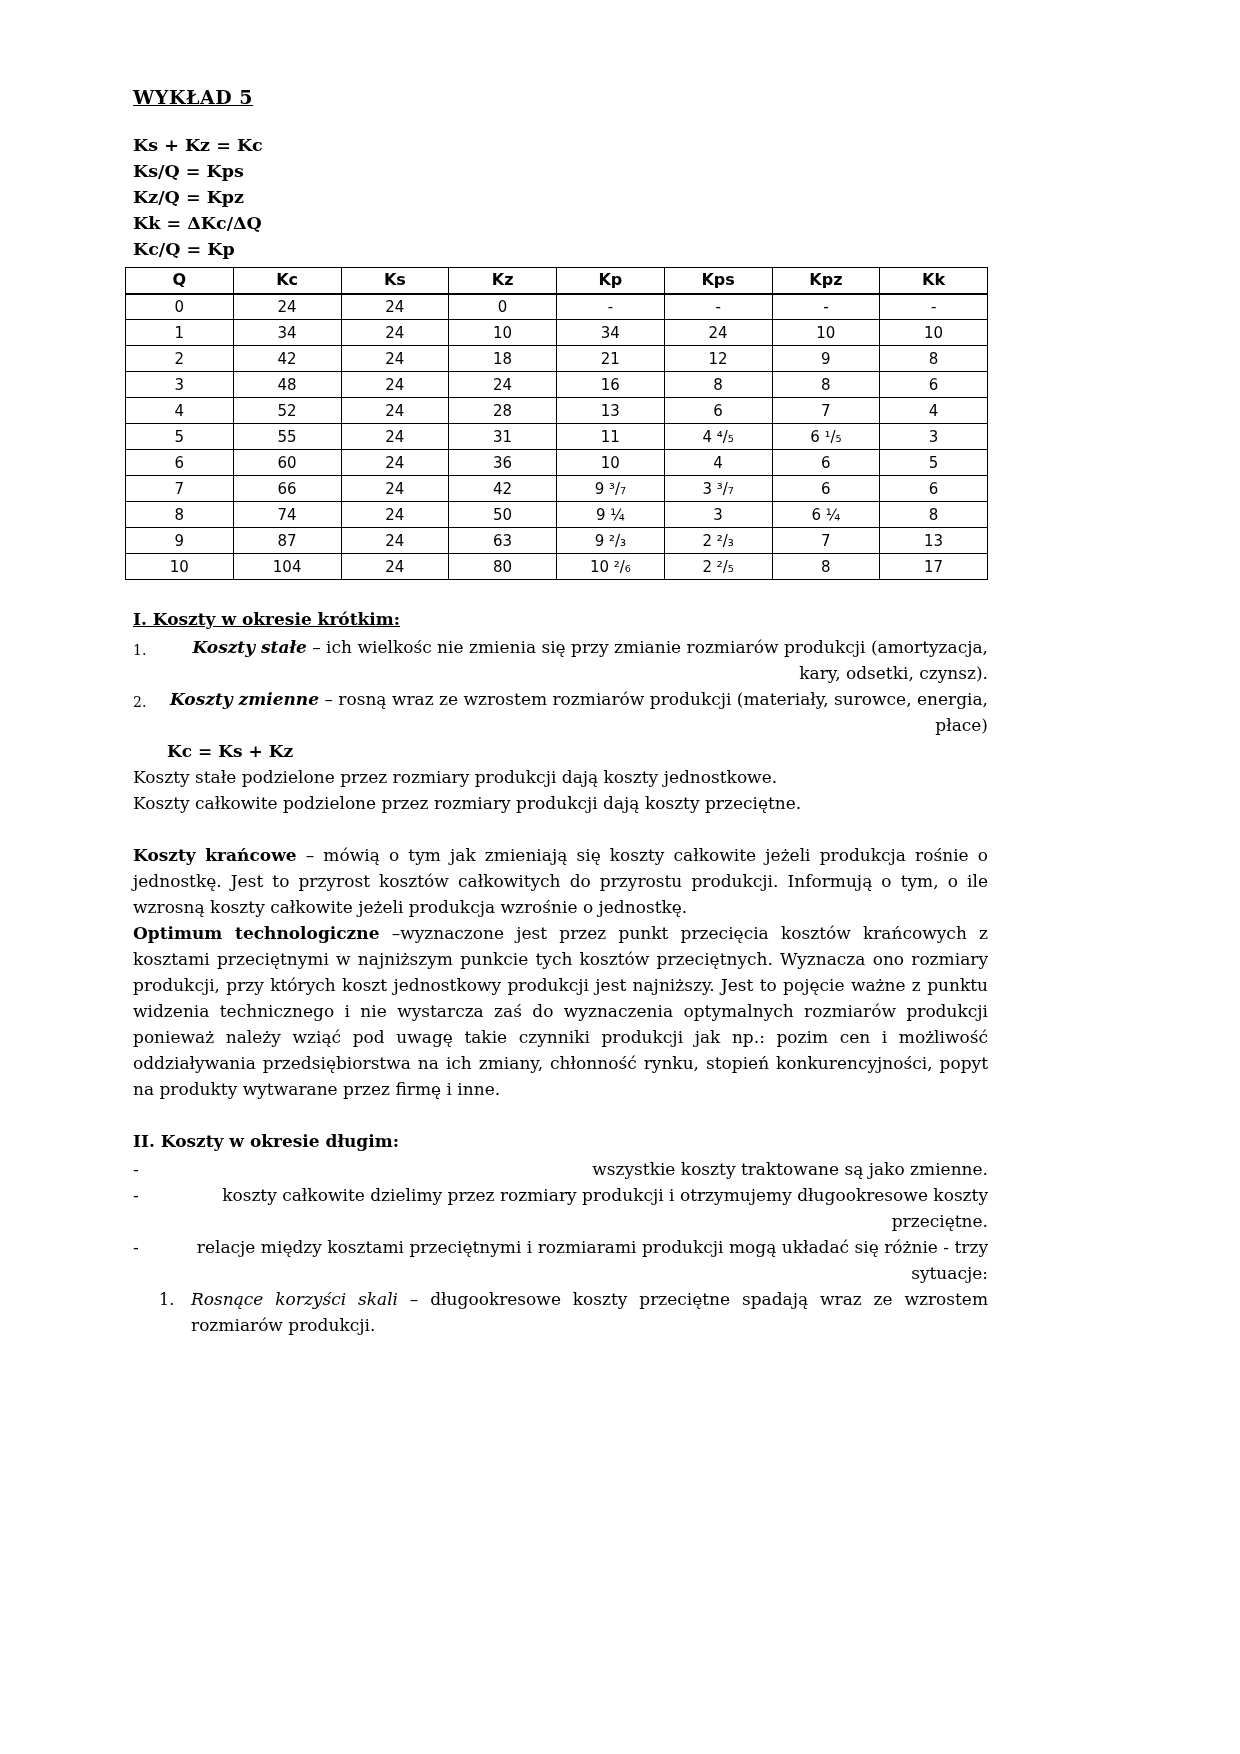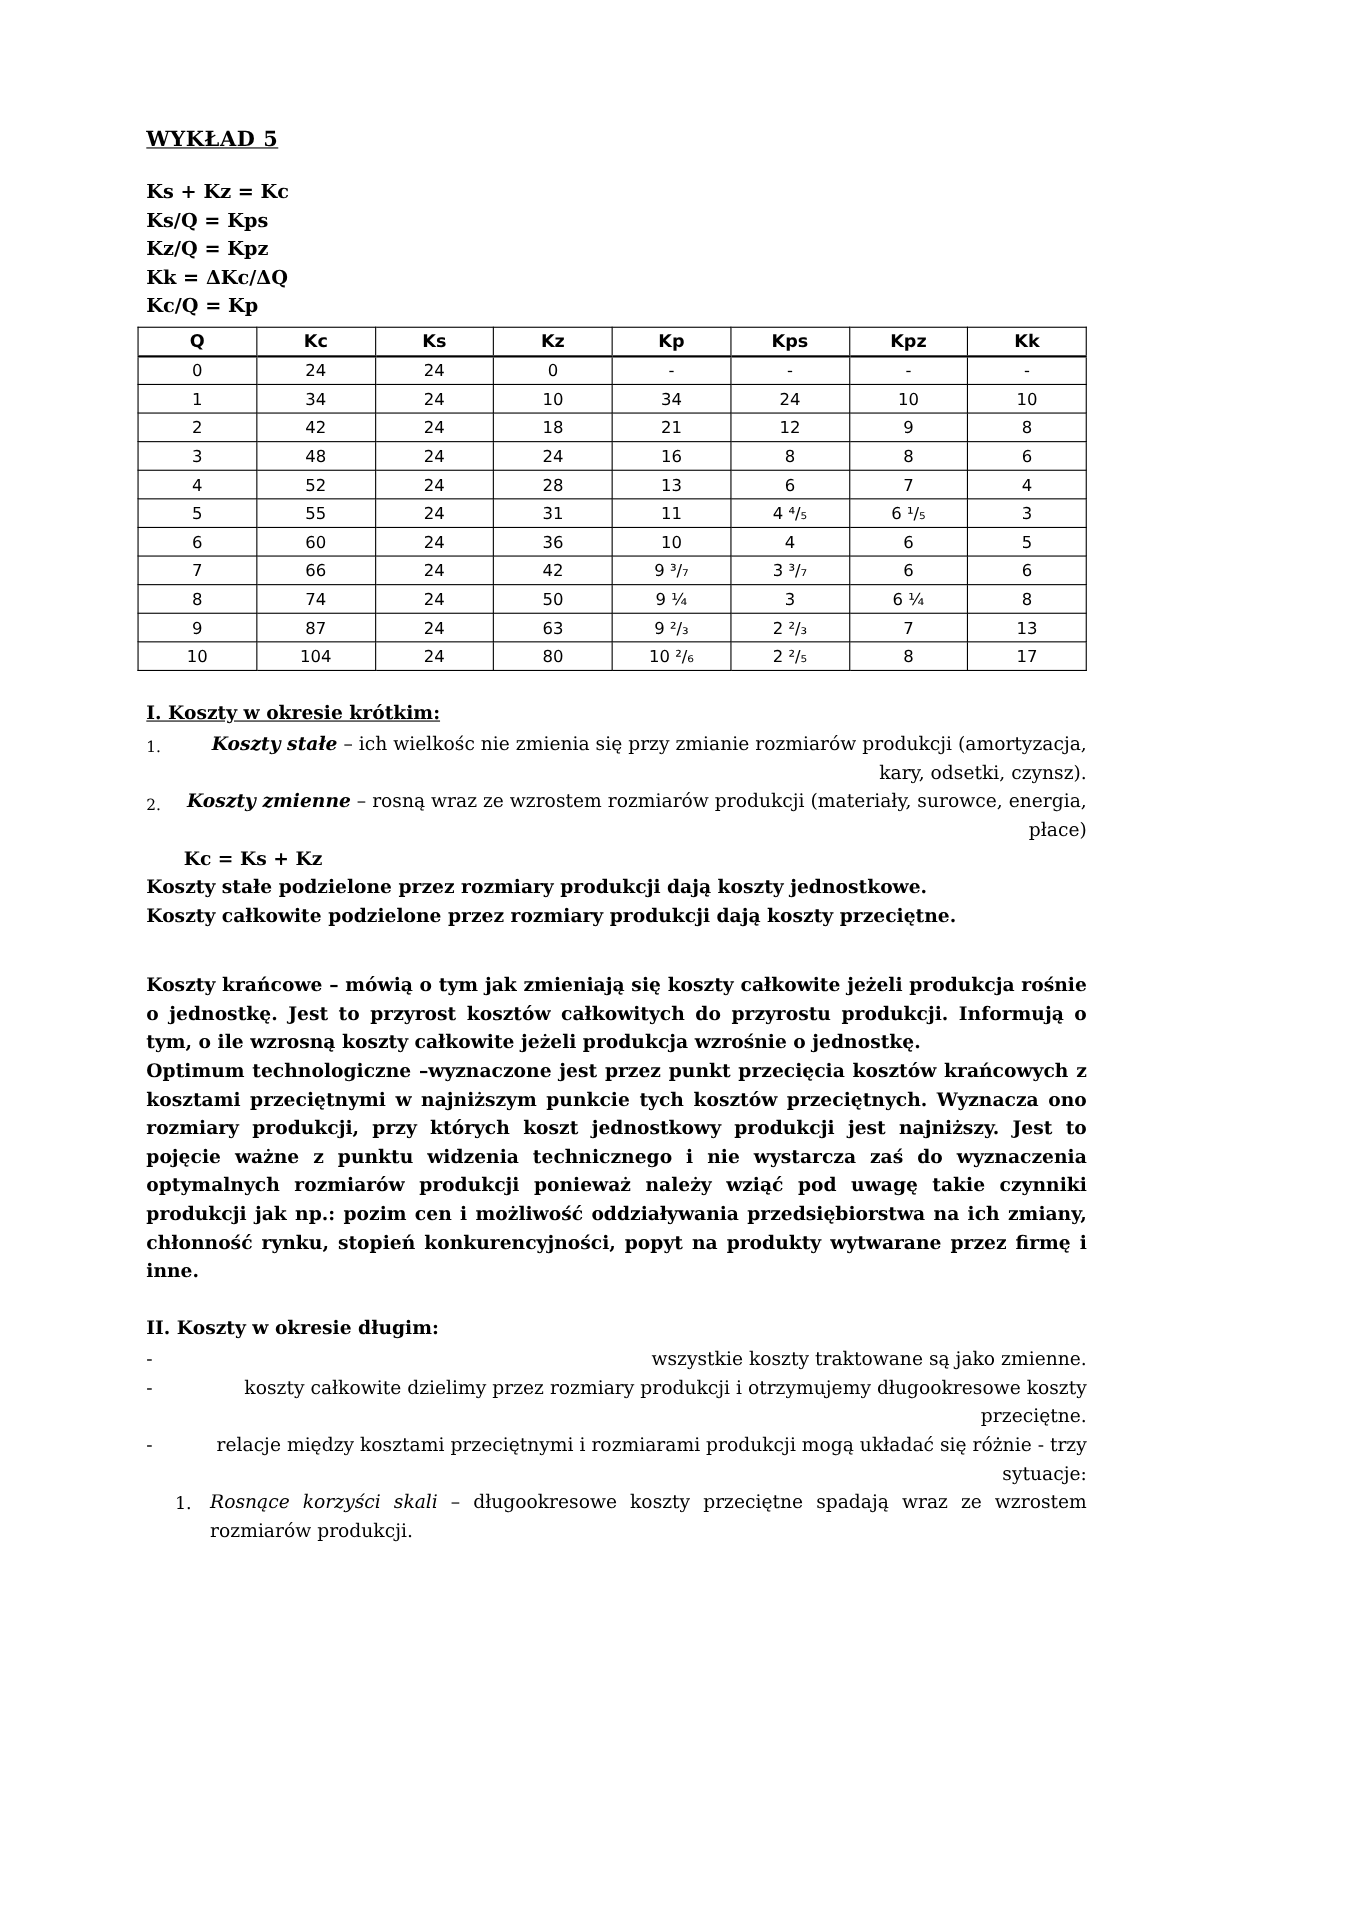--- a/index.html
+++ b/index.html
@@ -6,21 +6,21 @@
   html, body { background: #ffffff; }
   body {
     width: 1240px;
     height: 1754px;
     color: #000;
     font-family: "DejaVu Serif", "Liberation Serif", serif;
     font-size: 17px;
     line-height: 26px;
     overflow: hidden;
   }
-  .page { padding: 114px 252px 0 133px; }
+  .page { padding: 84px 252px 0 133px; }
 
   .doc-title {
     font-weight: bold;
     font-size: 19px;
     letter-spacing: 0.5px;
     text-decoration: underline;
     margin-bottom: 22px;
   }
 
   .formulas { font-weight: bold; font-size: 17.5px; margin-bottom: 5px; }
@@ -47,23 +47,23 @@
 
   .heading { font-weight: bold; margin-top: 26px; margin-bottom: 2px; }
 
   .li { display: flex; }
   .olist .li-num { flex: 0 0 34px; font-size: 14px; padding-top: 3px; }
   .ulist .li-num { flex: 0 0 34px; }
   .li-body { flex: 1; text-align: right; }
   .bi { font-weight: bold; font-style: italic; }
   .kc-line { font-weight: bold; margin-left: 34px; }
 
-  .para { margin: 0; font-weight: bold; }
+  .para { margin: 0; }
   .justify { text-align: justify; }
-  .spaced { margin-top: 37px; }
+  .spaced { margin-top: 26px; }
 
   .sub { margin-left: 26px; }
   .sub .li-num { flex: 0 0 32px; font-size: 16px; padding-top: 1px; }
   .lead-i { font-style: italic; }
 </style>
 </head>
 <body>
 
 <div class="page">
 

